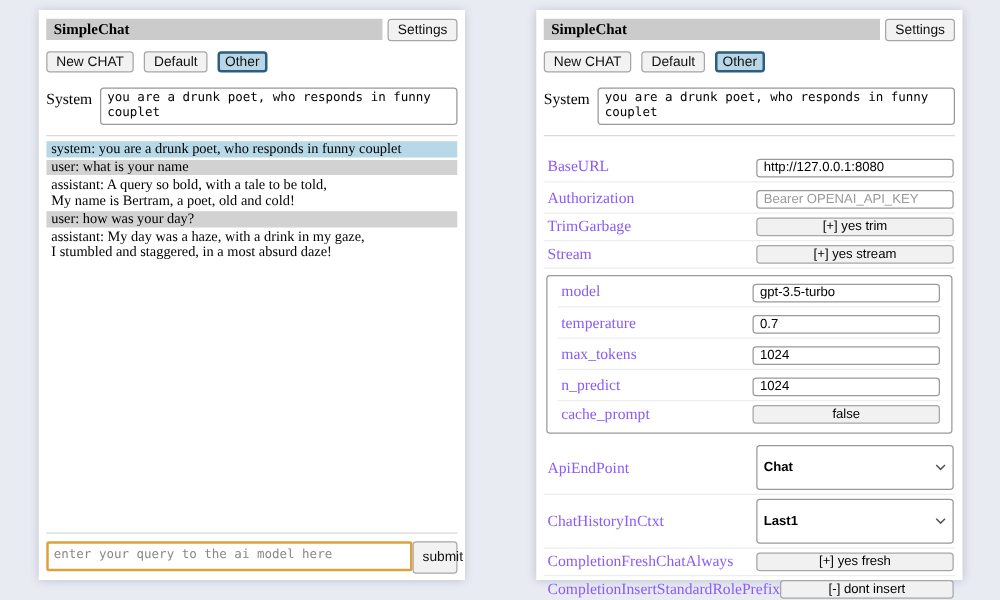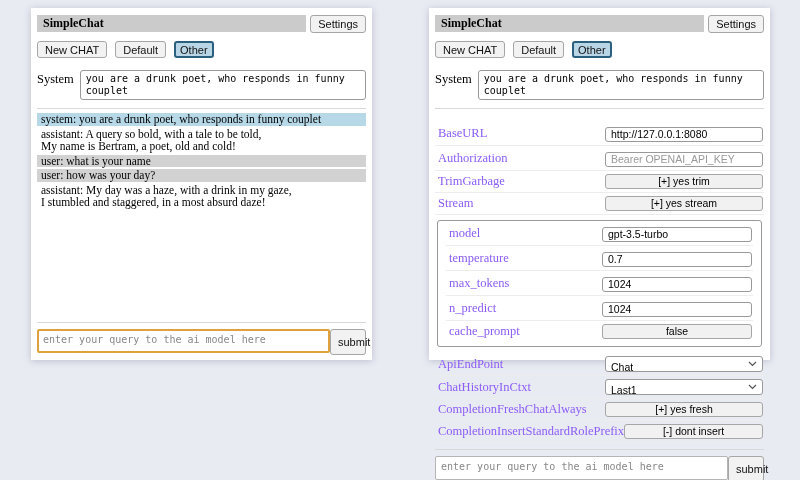--- a/index.html
+++ b/index.html
@@ -5,21 +5,21 @@
   * { box-sizing: border-box; }
   html,body { margin:0; padding:0; }
   body {
     width:800px; height:480px;
     background:#e9ebf3;
     font-family:"Liberation Serif", serif;
     overflow:hidden;
   }
   .page { display:flex; padding:8px 0 0 31px; gap:57px; }
   .panel {
-    width:341px; height:352px;
+    width:341px; height:456px;
     background:#ffffff;
     box-shadow:0 1px 7px rgba(70,80,100,.28);
     padding:5px 6px;
     display:flex; flex-direction:column;
   }
   
   .header-row { display:flex; align-items:flex-start; gap:4px; margin-top:2px; }
   .title-bar {
     flex:1; background:#cbcbcb; color:#000;
     font-weight:bold; font-size:12px; line-height:15px;
@@ -85,24 +85,24 @@
     border:1px solid #999; border-radius:3px; padding:1px 5px; color:#000; outline:none;
   }
   .ctl-input::placeholder { color:#999; }
   .ctl-btn {
     width:100%; height:15px; display:block;
     font-family:"Liberation Sans", sans-serif; font-size:10.5px; line-height:11px;
     background:#f1f1f1; border:1px solid #a6a6a6; border-radius:3px;
     text-align:center; padding:1px 0; cursor:pointer;
   }
   .ctl-select {
-    width:100%; height:16px; display:flex; justify-content:space-between;
+    width:100%; height:16px; display:flex; align-items:center; justify-content:space-between;
     font-family:"Liberation Sans", sans-serif; font-size:10.5px;
     background:#fff; border:1px solid #999; border-radius:3px;
-    padding:4px 5px; cursor:pointer; color:#000;
+    padding:17px 5px; cursor:pointer; color:#000;font-weight:bold;
   }
   .chev { display:flex; align-items:center; }
   fieldset.aro {
     border:1px solid #999; border-radius:3px;
     margin:5px 2px 6px 2px; padding:0 8px 4px 8px;
   }
   fieldset.aro legend { font-size:12.5px; padding:0 4px; }
   fieldset.aro .srow:last-child { border-bottom:none; }
 </style>
 </head>
@@ -124,23 +124,23 @@
 
     <div class="system-row">
       <span class="lbl">System</span>
       <textarea class="sys-textarea" spellcheck="false" style="">you are a drunk poet, who responds in funny couplet</textarea>
     </div>
 
     <hr class="sep">
 
     <div class="chat-list">
       <div class="msg system">system: you are a drunk poet, who responds in funny couplet</div>
+      <div class="msg user">user: what is your name</div>
       <div class="msg assistant">assistant: A query so bold, with a tale to be told,
 My name is Bertram, a poet, old and cold!</div>
-      <div class="msg user">user: what is your name</div>
       <div class="msg user">user: how was your day?</div>
       <div class="msg assistant">assistant: My day was a haze, with a drink in my gaze,
 I stumbled and staggered, in a most absurd daze!</div>
     </div>
 
     <div class="bottom-area">
       <hr class="sep">
       <div class="query-row">
         <textarea class="query-textarea focused" spellcheck="false" placeholder="enter your query to the ai model here" style=""></textarea>
         <button class="btn submit-btn">submit</button>

